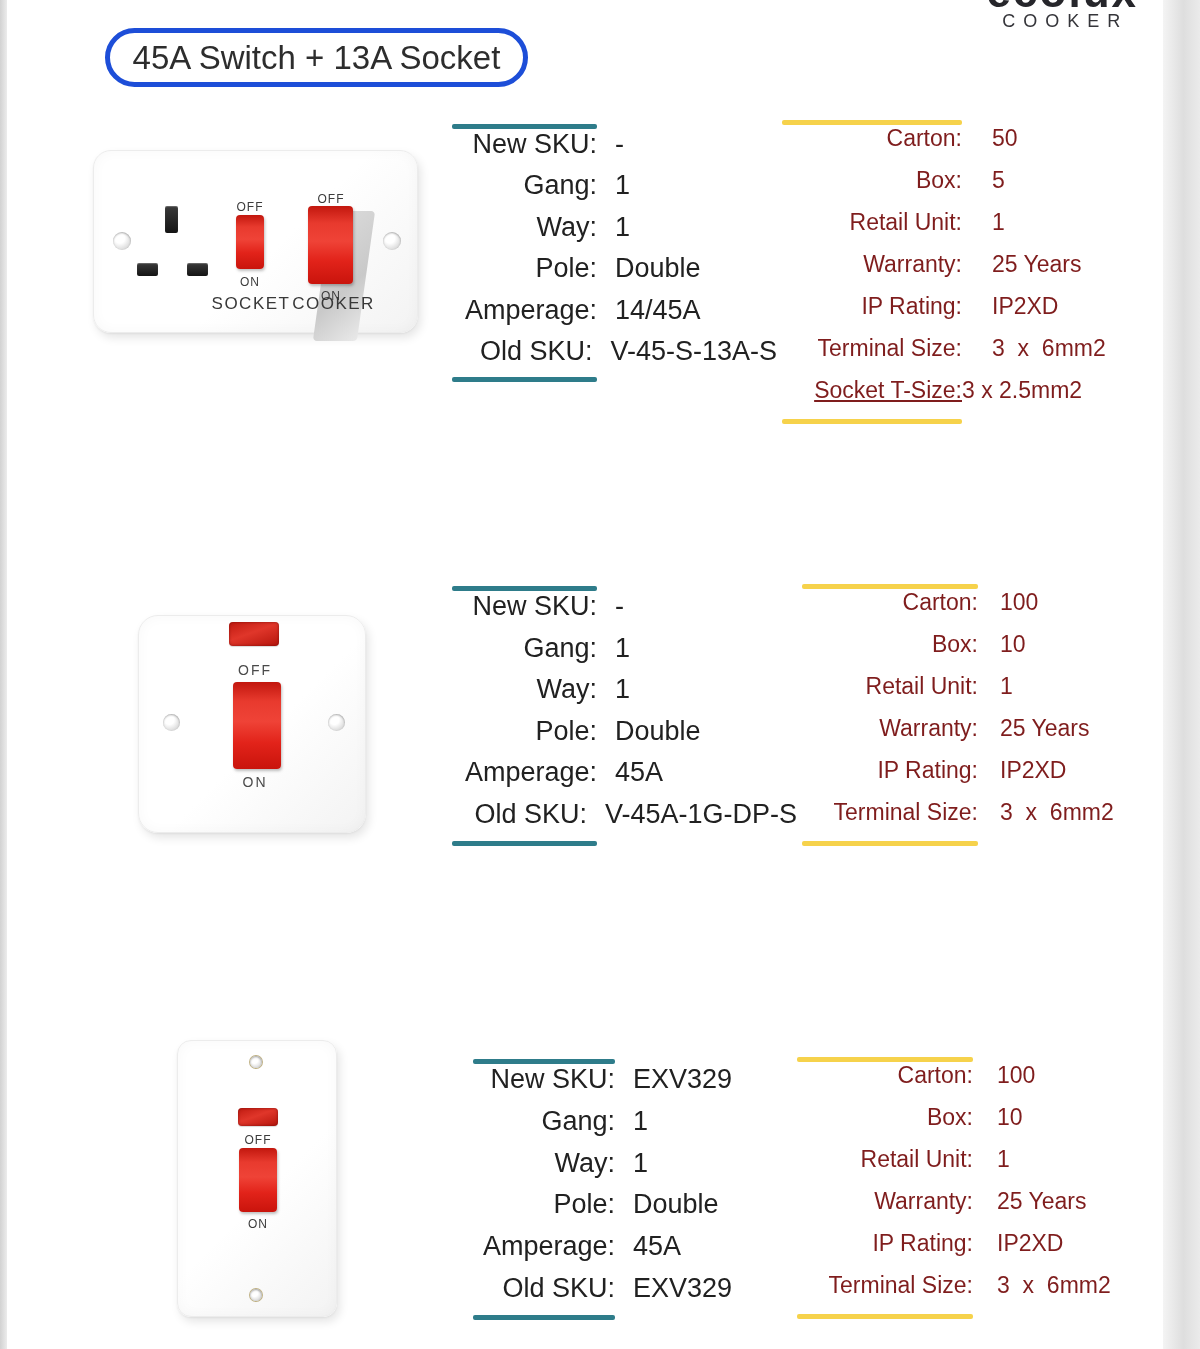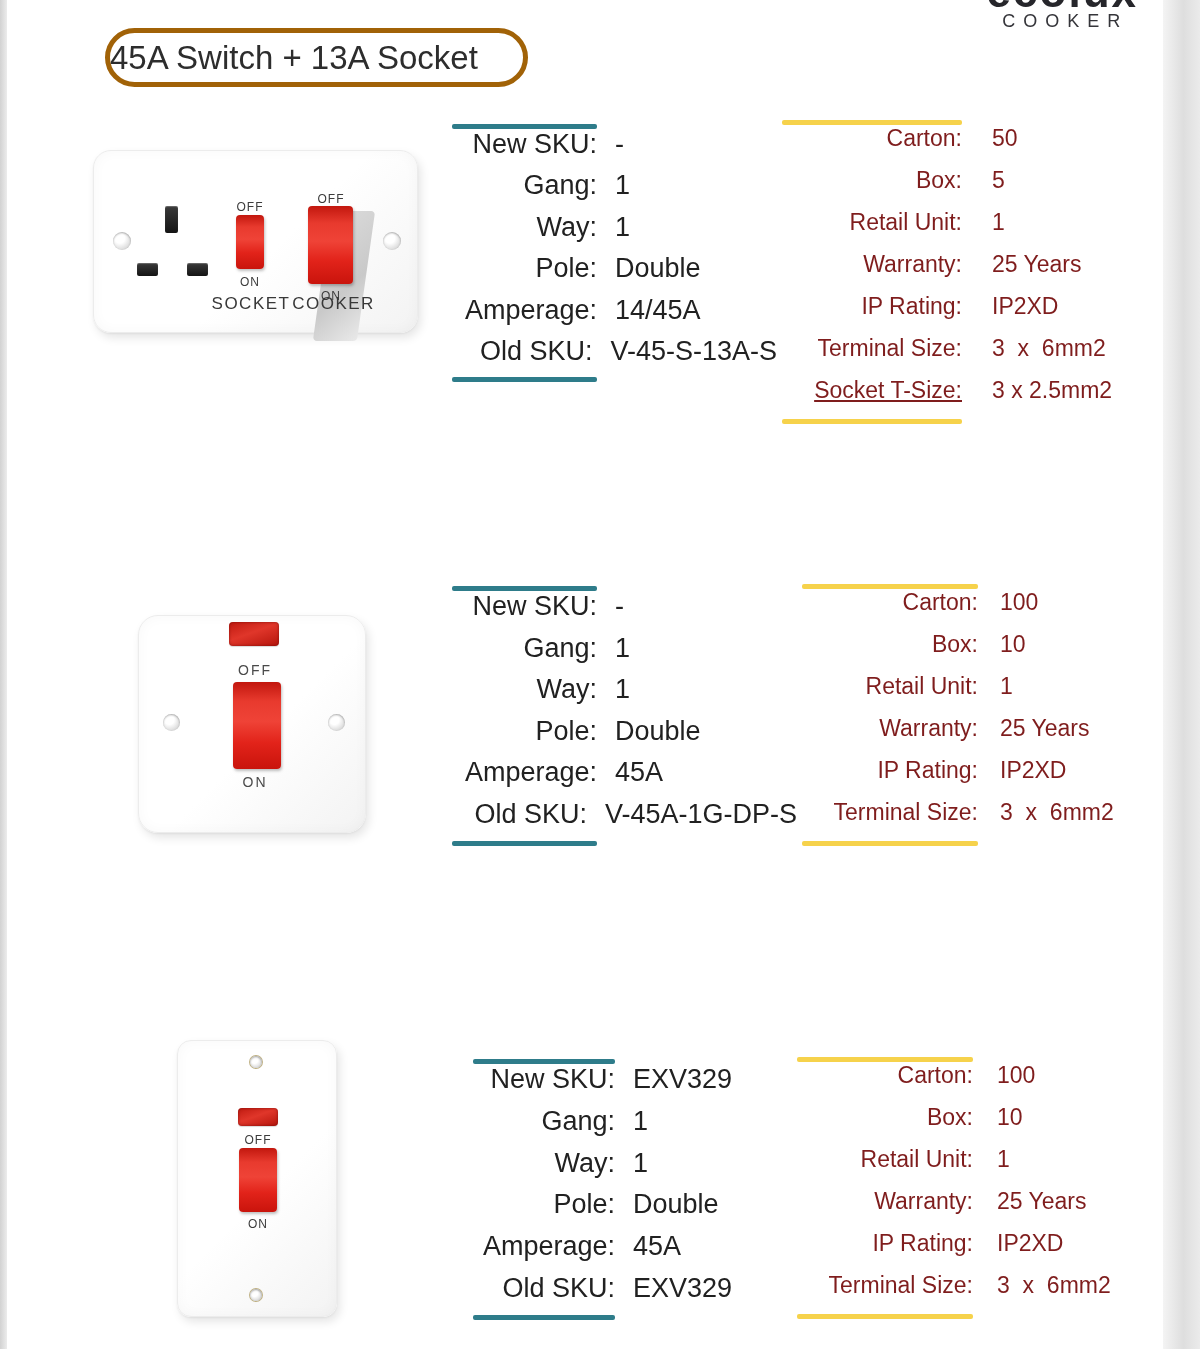--- a/index.html
+++ b/index.html
@@ -22,22 +22,22 @@
   .logo .brand {
     display:block; font-size:44px; font-weight:bold; color:#26262b;
     letter-spacing:2px; line-height:36px;
   }
   .logo .country {
     display:block; font-size:18px; color:#35353a; letter-spacing:8px;
     margin-top:1px; padding-left:6px;
   }
   
   .pill {
-    position:absolute; border:5px solid #a16207; border-radius:999px;
-    display:flex; align-items:center; justify-content:flex-start;
+    position:absolute; border:5px solid #1d4ed8; border-radius:999px;
+    display:flex; align-items:center; justify-content:center;
     background:#fff;
   }
   .pill span { font-size:33px; color:#2d2d2d; white-space:nowrap; }
   
   .spec { position:absolute; }
   .rule { height:5px; border-radius:2px; }
   .rule.teal { background:#2e7c8a; }
   .rule.yellow { background:#f6d24b; }
   .spec .row { display:flex; align-items:flex-start; }
   .spec .lbl { display:inline-block; text-align:right; white-space:pre; }
@@ -167,21 +167,21 @@
     <div class="row" style="height:42px;">
         <span class="lbl" style="width:192px;">IP Rating:</span>
         <span class="val" style="margin-left:30px;">IP2XD</span>
       </div>
     <div class="row" style="height:42px;">
         <span class="lbl" style="width:192px;">Terminal Size:</span>
         <span class="val" style="margin-left:30px;">3  x  6mm2</span>
       </div>
     <div class="row" style="height:42px;">
         <span class="lbl" style="width:192px;text-decoration:underline;">Socket T-Size:</span>
-        <span class="val" style="margin-left:30px;">3 x 2.5mm2</span>
+        <span class="val" style="">3 x 2.5mm2</span>
       </div>
     <div class="rule yellow" style="width:180px; margin-left:12px;"></div>
   </div>
 
 
   <div class="plate" style="left:138px; top:615px; width:228px; height:218px; border-radius:20px;">
     <div class="neon" style="left:90px; top:6px; width:50px; height:24px;"></div>
     <div class="plate-txt t-offon-lg" style="left:84px; top:46px; width:64px;">OFF</div>
     <div class="rocker" style="left:94px; top:66px; width:48px; height:87px;"></div>
     <div class="plate-txt t-offon-lg" style="left:84px; top:158px; width:64px;">ON</div>

